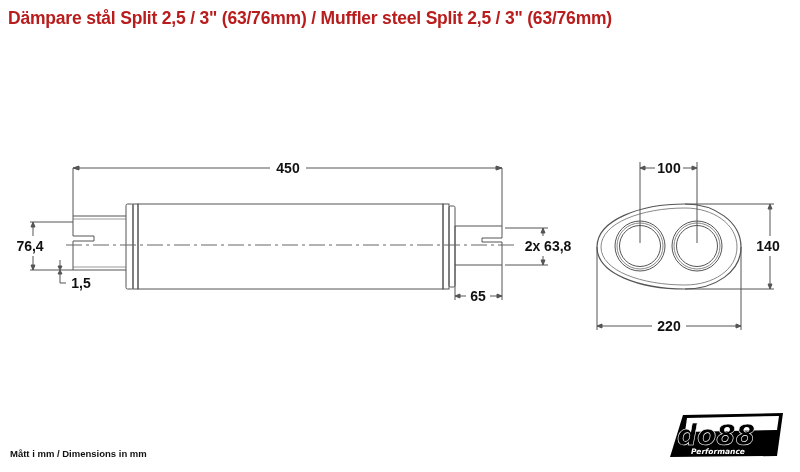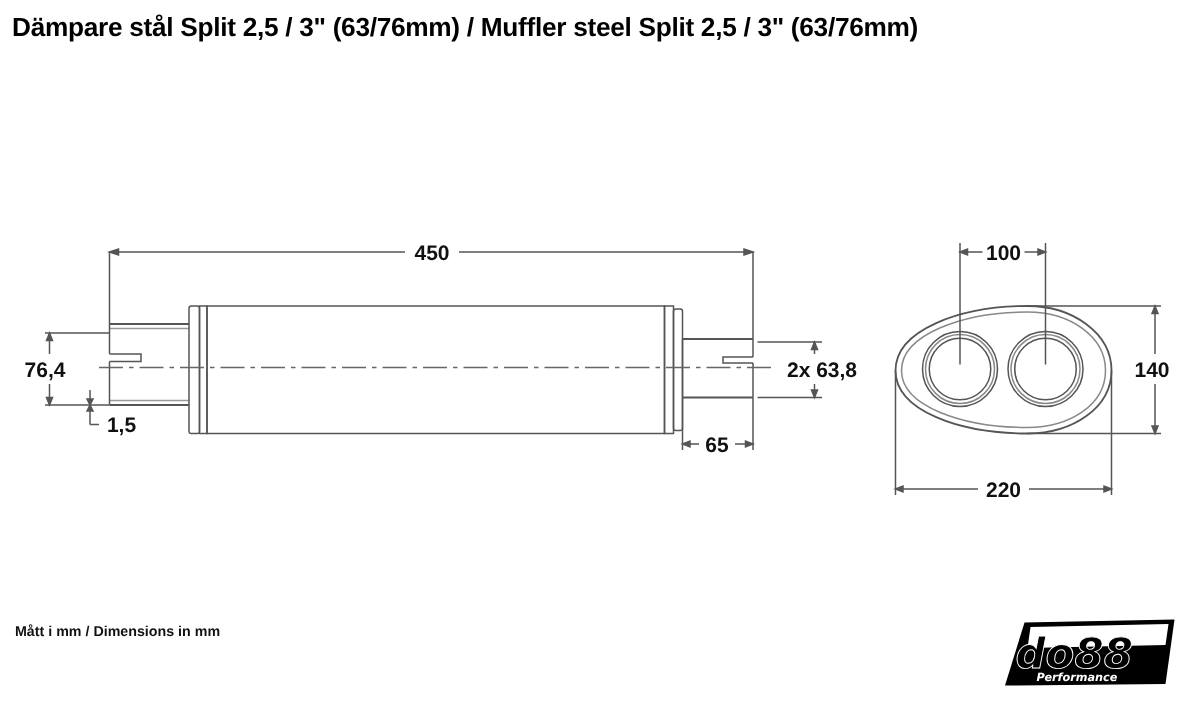--- a/index.html
+++ b/index.html
@@ -1,20 +1,20 @@
 <!DOCTYPE html>
 <html><head>
 <meta charset="utf-8">
 <style>
   html, body { margin: 0; padding: 0; background: #ffffff; }
   body { width: 800px; height: 472px; position: relative; overflow: hidden; font-family: "Liberation Sans", sans-serif; }
-  .title { position: absolute; left: 8px; top: 8px; font-size: 17.5px; font-weight: bold; color: #000000; letter-spacing: -0.2px; white-space: nowrap; }
+  .title { position: absolute; left: 8px; top: 8px; font-size: 17.5px; font-weight: bold; color: #b91c1c; letter-spacing: -0.2px; white-space: nowrap; }
   .drawing { position: absolute; left: 0; top: 0; }
   .dim-text { font-family: "Liberation Sans", sans-serif; font-weight: bold; font-size: 14px; fill: #111; }
-  .footer { position: absolute; left: 10px; top: 416px; font-size: 9.5px; font-weight: bold; color: #111; white-space: nowrap; }
+  .footer { position: absolute; left: 10px; top: 448px; font-size: 9.5px; font-weight: bold; color: #111; white-space: nowrap; }
   .logo { position: absolute; left: 665px; top: 410px; width: 120px; height: 50px; }
   .logo-text { font-family: "DejaVu Sans", sans-serif; font-weight: bold; font-style: italic; }
 </style>
 </head>
 <body>
 
 <div class="title">Dämpare stål Split 2,5 / 3" (63/76mm) / Muffler steel Split 2,5 / 3" (63/76mm)</div>
 
 <svg class="drawing" width="800" height="472" viewBox="0 0 800 472" xmlns="http://www.w3.org/2000/svg">
   <g fill="none" stroke="#555" stroke-width="1">

